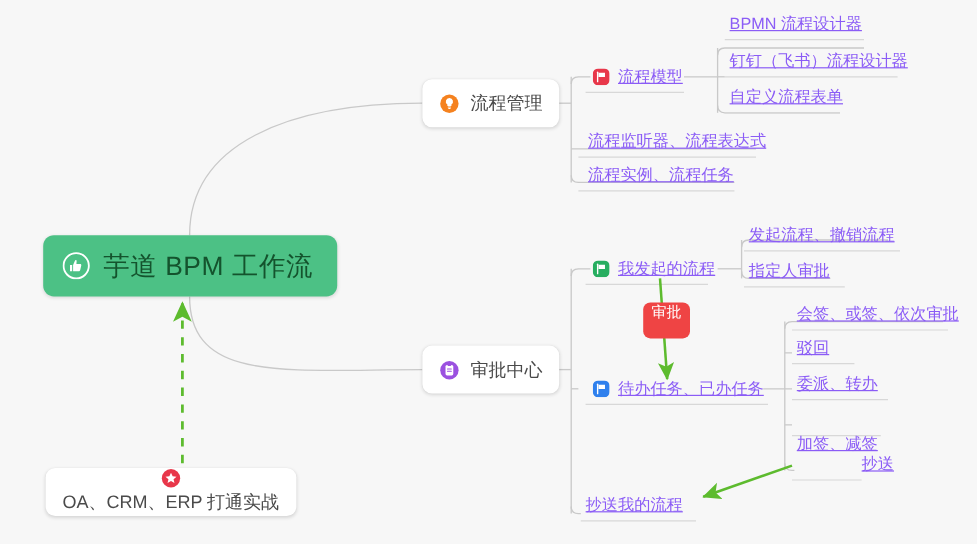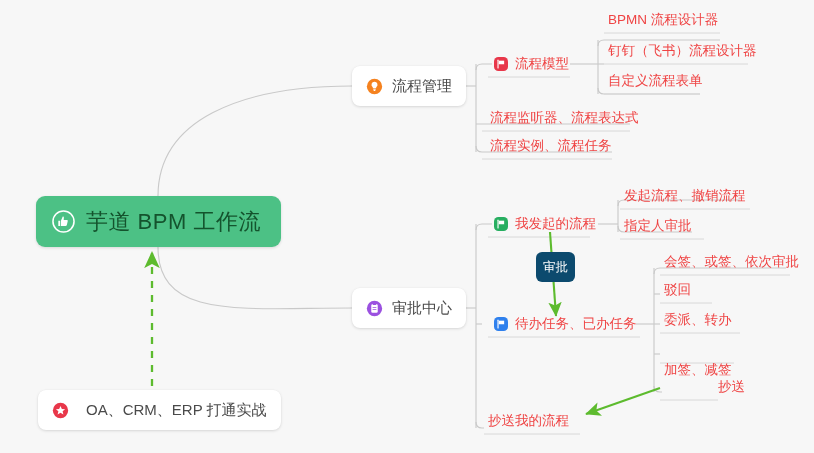--- a/index.html
+++ b/index.html
@@ -31,46 +31,46 @@
     padding:0 16px;gap:11px;
   }
   #root-node .lbl{color:#14532d;font-size:22px;letter-spacing:.5px;}
 
   
   #branch-flow{left:352px;top:66px;height:40px;padding:0 14px;gap:9px;}
   #branch-approve{left:352px;top:288px;height:40px;padding:0 14px;gap:9px;}
   .branch .lbl{font-size:15px;color:#4a4a4a;}
 
   
-  #oa-node{left:38px;top:390px;height:40px;padding:0 14px;gap:17px;}
+  #oa-node{left:38px;top:390px;height:40px;padding:0 14px;gap:2px;flex-direction:column;}
   #oa-node .lbl{font-size:15px;color:#4a4a4a;}
 
   
   .tnode{
     position:absolute;
     display:flex;align-items:center;gap:7px;
     white-space:nowrap;
     color:#5a5a5a;
     font-size:13.5px;
     height:26px;
     padding:0 6px 0 4px;
     box-sizing:border-box;
   }
-  .tnode .lbl{color:#ef4444;}
+  .tnode .lbl{color:#8b5cf6;text-decoration:underline;}
 
   
   .ico{display:inline-flex;align-items:center;justify-content:center;flex:0 0 auto;}
   .ico svg{display:block;}
 
   
   #approve-badge{
     position:absolute;left:536px;top:252px;
     width:39px;height:30px;
-    background:#0c4a6e;border-radius:6px;
-    display:flex;align-items:center;justify-content:center;
+    background:#ef4444;border-radius:6px;
+    display:flex;justify-content:center;
     color:#fff;font-size:12.5px;
     z-index:4;
   }
 </style>
 </head>
 <body>
 
 <div id="canvas">
 
   <svg id="wires" viewBox="0 0 814 453" xmlns="http://www.w3.org/2000/svg">

